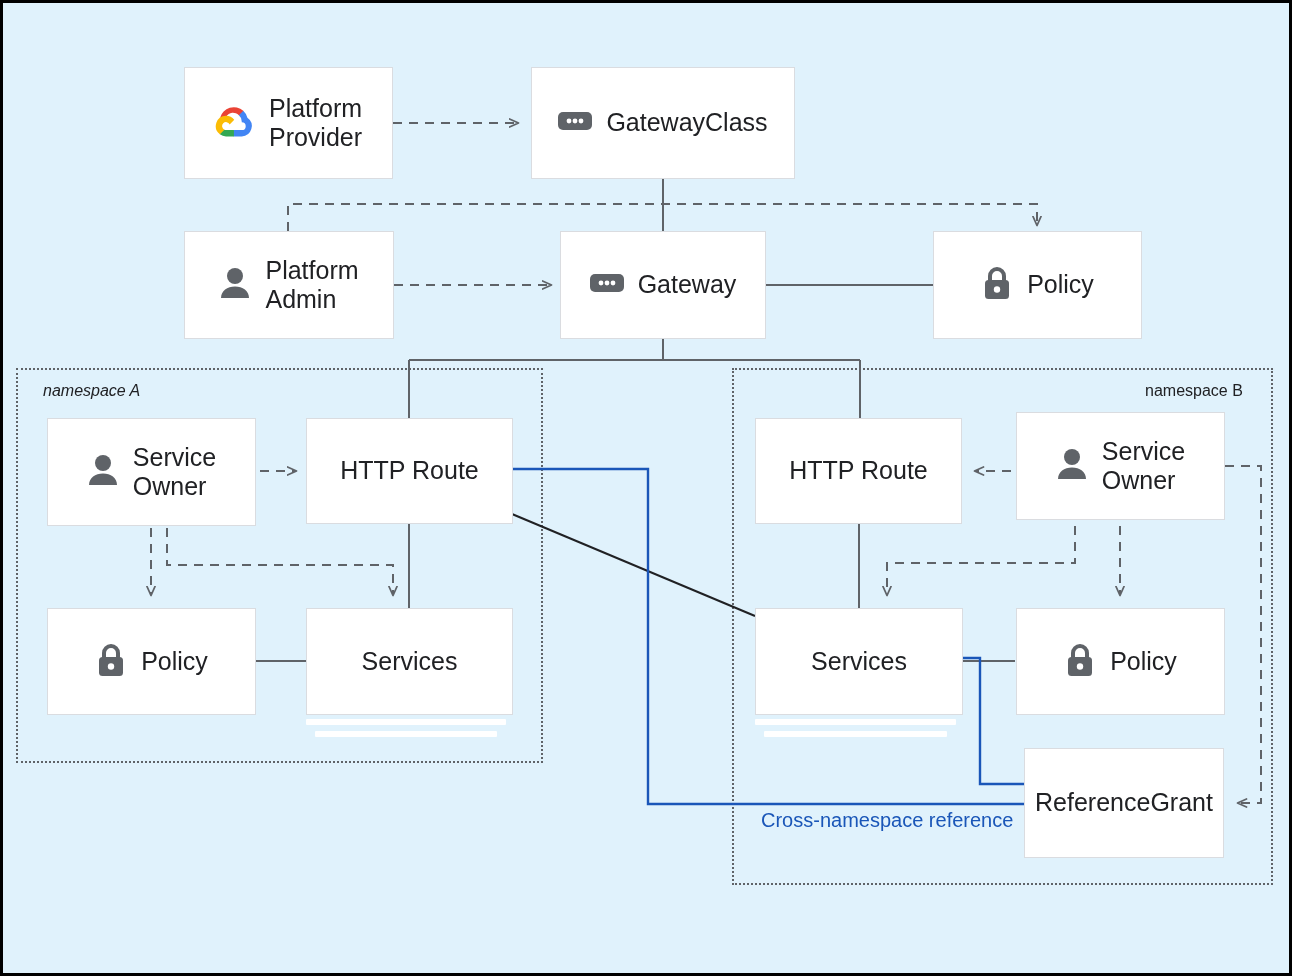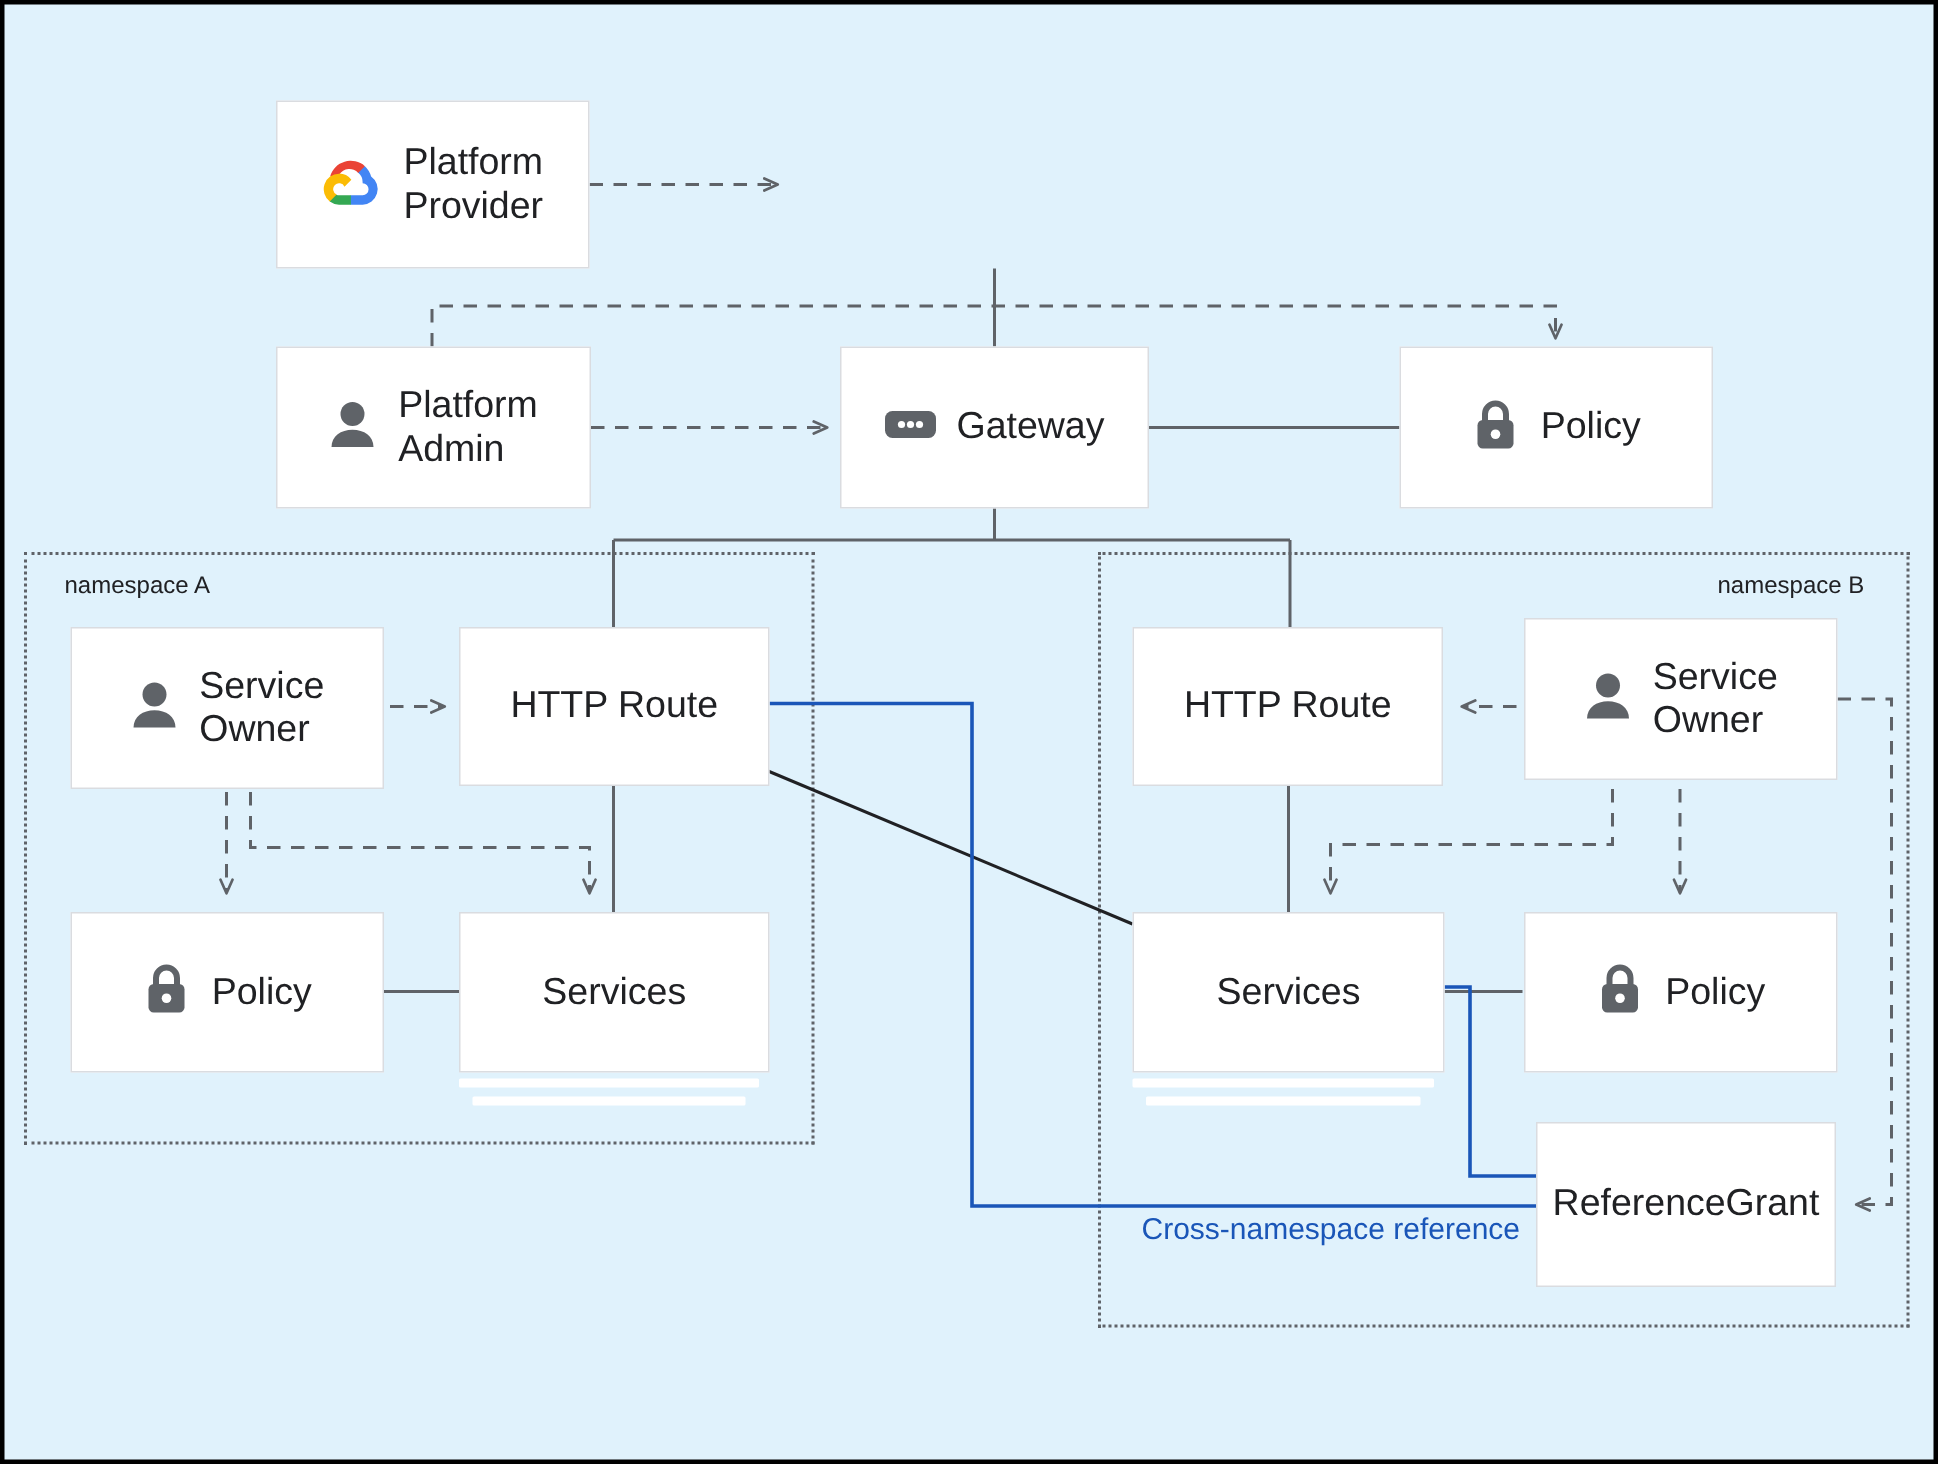--- a/index.html
+++ b/index.html
@@ -17,21 +17,21 @@
   .stack i{position:absolute;display:block;background:#fff;height:6px;border-radius:1px;}
   .ctext{position:absolute;color:#1a56b8;font-size:20px;white-space:nowrap;}
   .ico{flex:0 0 auto;display:block;}
 </style>
 </head>
 <body>
 
 <div id="root">
 
   <div class="ns" style="left:13px;top:365px;width:527px;height:395px;"></div>
-  <div class="nslabel" style="left:40px;top:379px;">namespace A</div>
+  <div class="nslabel" style="left:40px;top:379px;font-style:italic;">namespace A</div>
 
   <div class="ns" style="left:729px;top:365px;width:541px;height:517px;"></div>
   <div class="nslabel" style="left:1142px;top:379px;">namespace B</div>
 
   <svg id="svglayer" viewBox="0 0 1292 976">
     <defs>
       <marker id="ar" markerWidth="12" markerHeight="12" refX="9.5" refY="5" orient="auto" markerUnits="userSpaceOnUse">
         <path d="M1,1 L10,5 L1,9" fill="none" stroke="#5f6368" stroke-width="1.8" stroke-linecap="round" stroke-linejoin="round"></path>
       </marker>
     </defs>
@@ -91,44 +91,57 @@
           <path d="M38.9 16A17.2 17.2 0 0 0 33.9 7.7l-5.3 5.3a9.5 9.5 0 0 1 3.5 7.5v.9a4.75 4.75 0 0 1 0 9.5h-9.5l-.9 1v5.7l.9.9h9.5A12.4 12.4 0 0 0 38.9 16z" fill="#4285f4"></path>
           <path d="M13.2 38.5h9.5V30.9h-9.5a4.7 4.7 0 0 1-2-.4l-1.3.4-3.8 3.8-.3 1.3a12.3 12.3 0 0 0 7.4 2.5z" fill="#34a853"></path>
           <path d="M13.2 13.7A12.4 12.4 0 0 0 5.8 35.9l5.5-5.5a4.75 4.75 0 1 1 6.3-6.3l5.5-5.5a12.4 12.4 0 0 0-9.9-4.9z" fill="#fbbc05"></path>
         </svg>
       </span>
       <span class="label">Platform
 Provider</span>
     </div>
   </div>
 
-
-  <div class="node" style="left:181px;top:228px;width:210px;height:108px;">
-    <div class="inner">
-      <span class="ico">
-        <svg width="32" height="34" viewBox="0 0 32 34">
-          <circle cx="16" cy="10" r="8" fill="#5f6368"></circle>
-          <path d="M2 32c0-7.2 6.3-11.5 14-11.5S30 24.8 30 32z" fill="#5f6368"></path>
-        </svg>
-      </span>
-      <span class="label">Platform
-Admin</span>
-    </div>
-  </div>
-
-  <div class="node" style="left:557px;top:228px;width:206px;height:108px;">
+  <div class="node" style="left:528px;top:64px;width:264px;height:112px;">
     <div class="inner">
       <span class="ico">
         <svg width="34" height="22" viewBox="0 0 34 22">
           <rect x="0" y="2" width="34" height="18" rx="5" fill="#5f6368"></rect>
           <circle cx="11" cy="11" r="2.4" fill="#fff"></circle>
           <circle cx="17" cy="11" r="2.4" fill="#fff"></circle>
           <circle cx="23" cy="11" r="2.4" fill="#fff"></circle>
         </svg>
       </span>
+      <span class="label">GatewayClass</span>
+    </div>
+  </div>
+
+  <div class="node" style="left:181px;top:228px;width:210px;height:108px;">
+    <div class="inner">
+      <span class="ico">
+        <svg width="32" height="34" viewBox="0 0 32 34">
+          <circle cx="16" cy="10" r="8" fill="#5f6368"></circle>
+          <path d="M2 32c0-7.2 6.3-11.5 14-11.5S30 24.8 30 32z" fill="#5f6368"></path>
+        </svg>
+      </span>
+      <span class="label">Platform
+Admin</span>
+    </div>
+  </div>
+
+  <div class="node" style="left:557px;top:228px;width:206px;height:108px;">
+    <div class="inner">
+      <span class="ico">
+        <svg width="34" height="22" viewBox="0 0 34 22">
+          <rect x="0" y="2" width="34" height="18" rx="5" fill="#5f6368"></rect>
+          <circle cx="11" cy="11" r="2.4" fill="#fff"></circle>
+          <circle cx="17" cy="11" r="2.4" fill="#fff"></circle>
+          <circle cx="23" cy="11" r="2.4" fill="#fff"></circle>
+        </svg>
+      </span>
       <span class="label">Gateway</span>
     </div>
   </div>
 
   <div class="node" style="left:930px;top:228px;width:209px;height:108px;">
     <div class="inner">
       <span class="ico">
         <svg width="32" height="36" viewBox="0 0 32 36">
           <path d="M9 16V11a7 7 0 0 1 14 0v5" fill="none" stroke="#5f6368" stroke-width="4"></path>
           <rect x="4" y="15" width="24" height="19" rx="3.5" fill="#5f6368"></rect>

